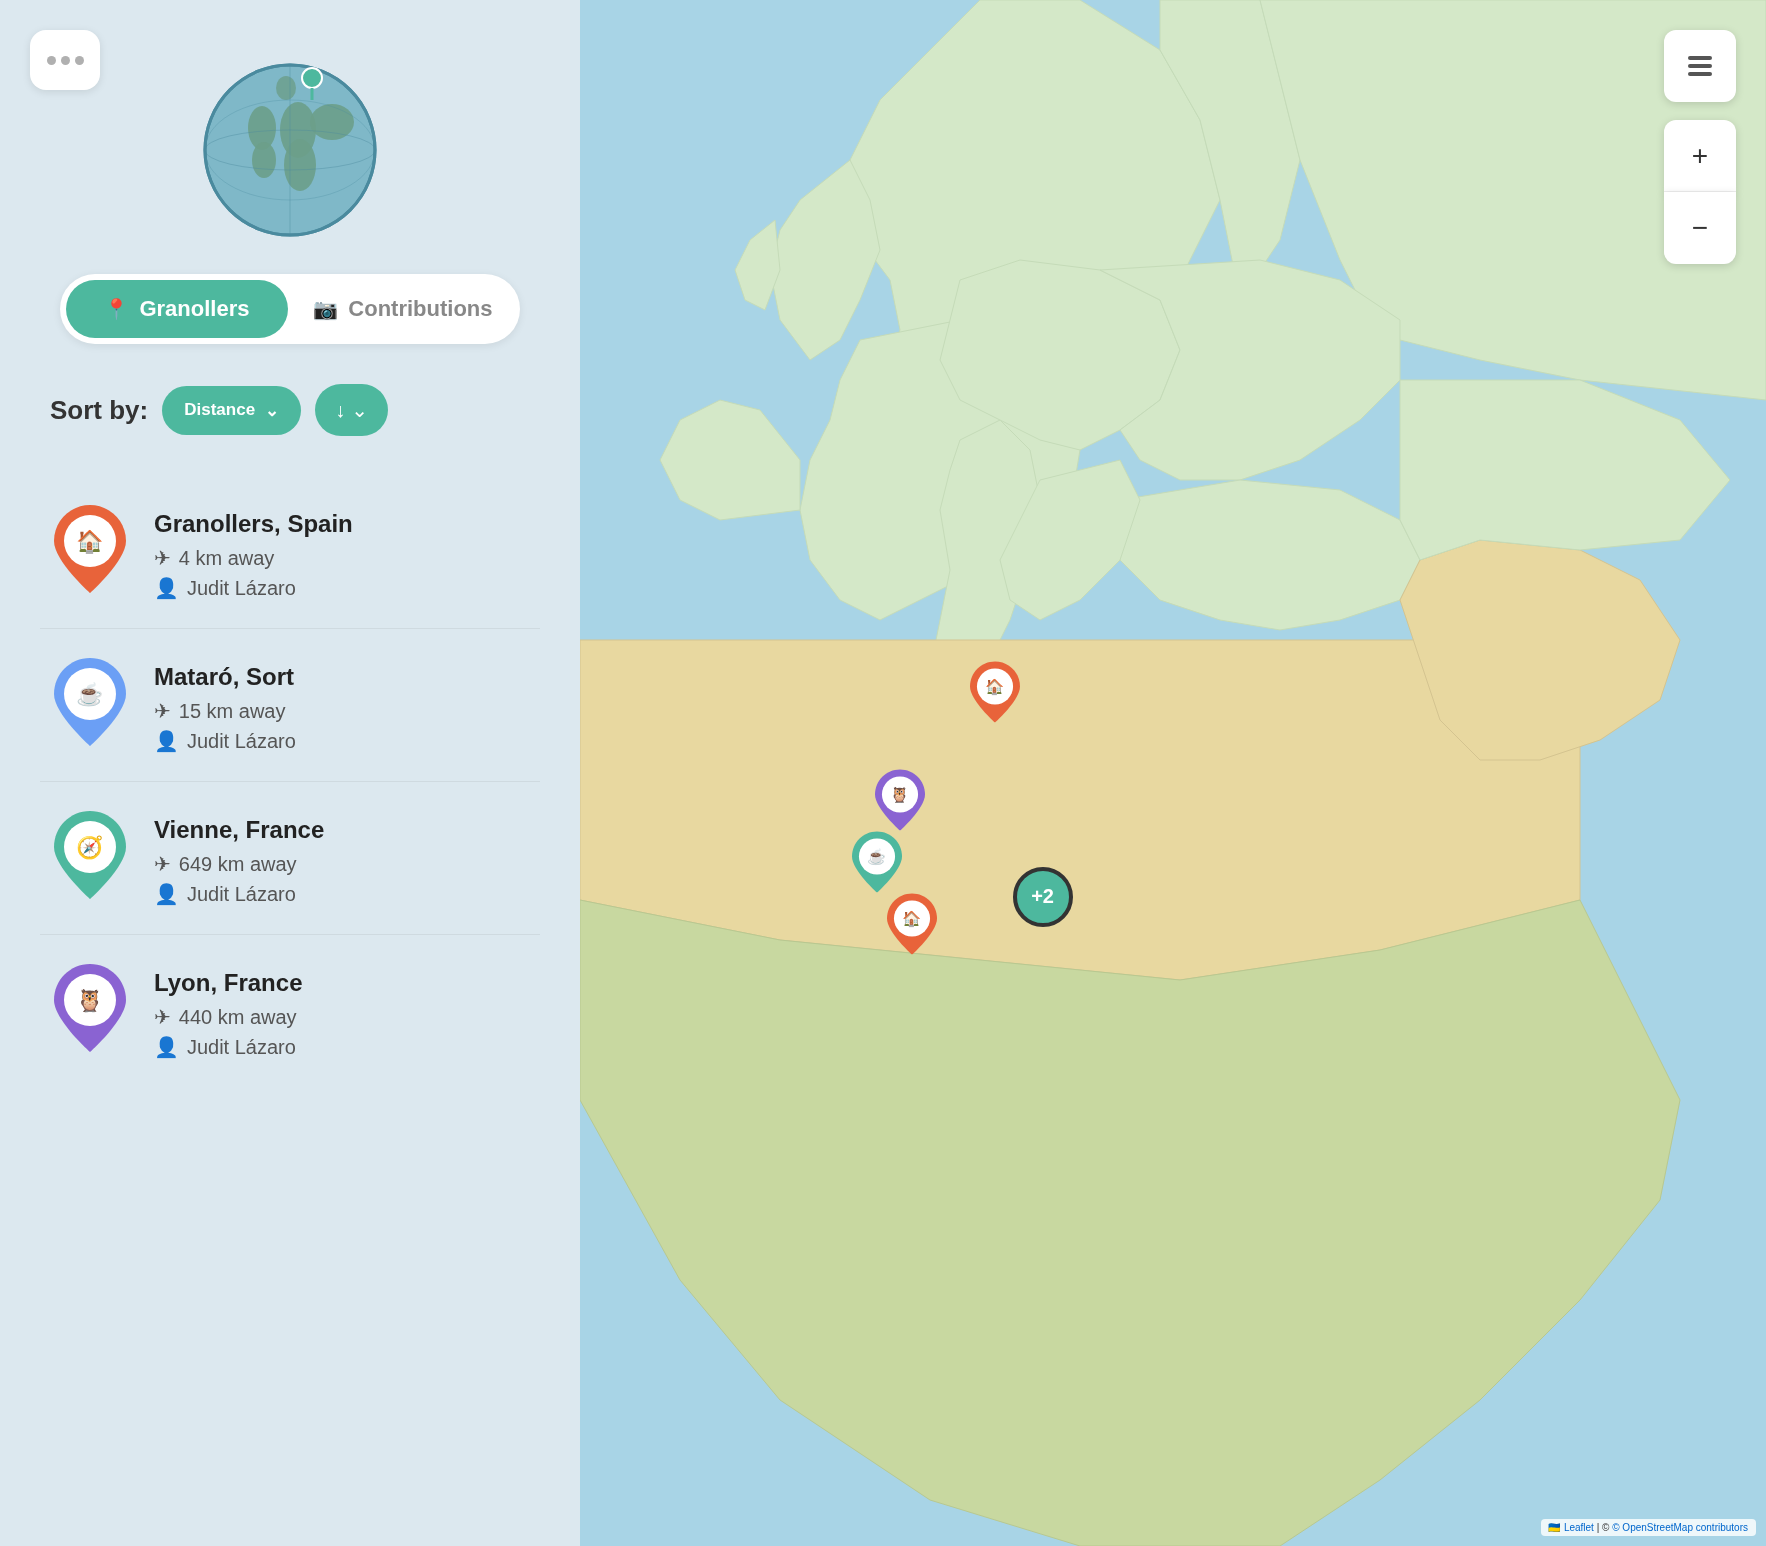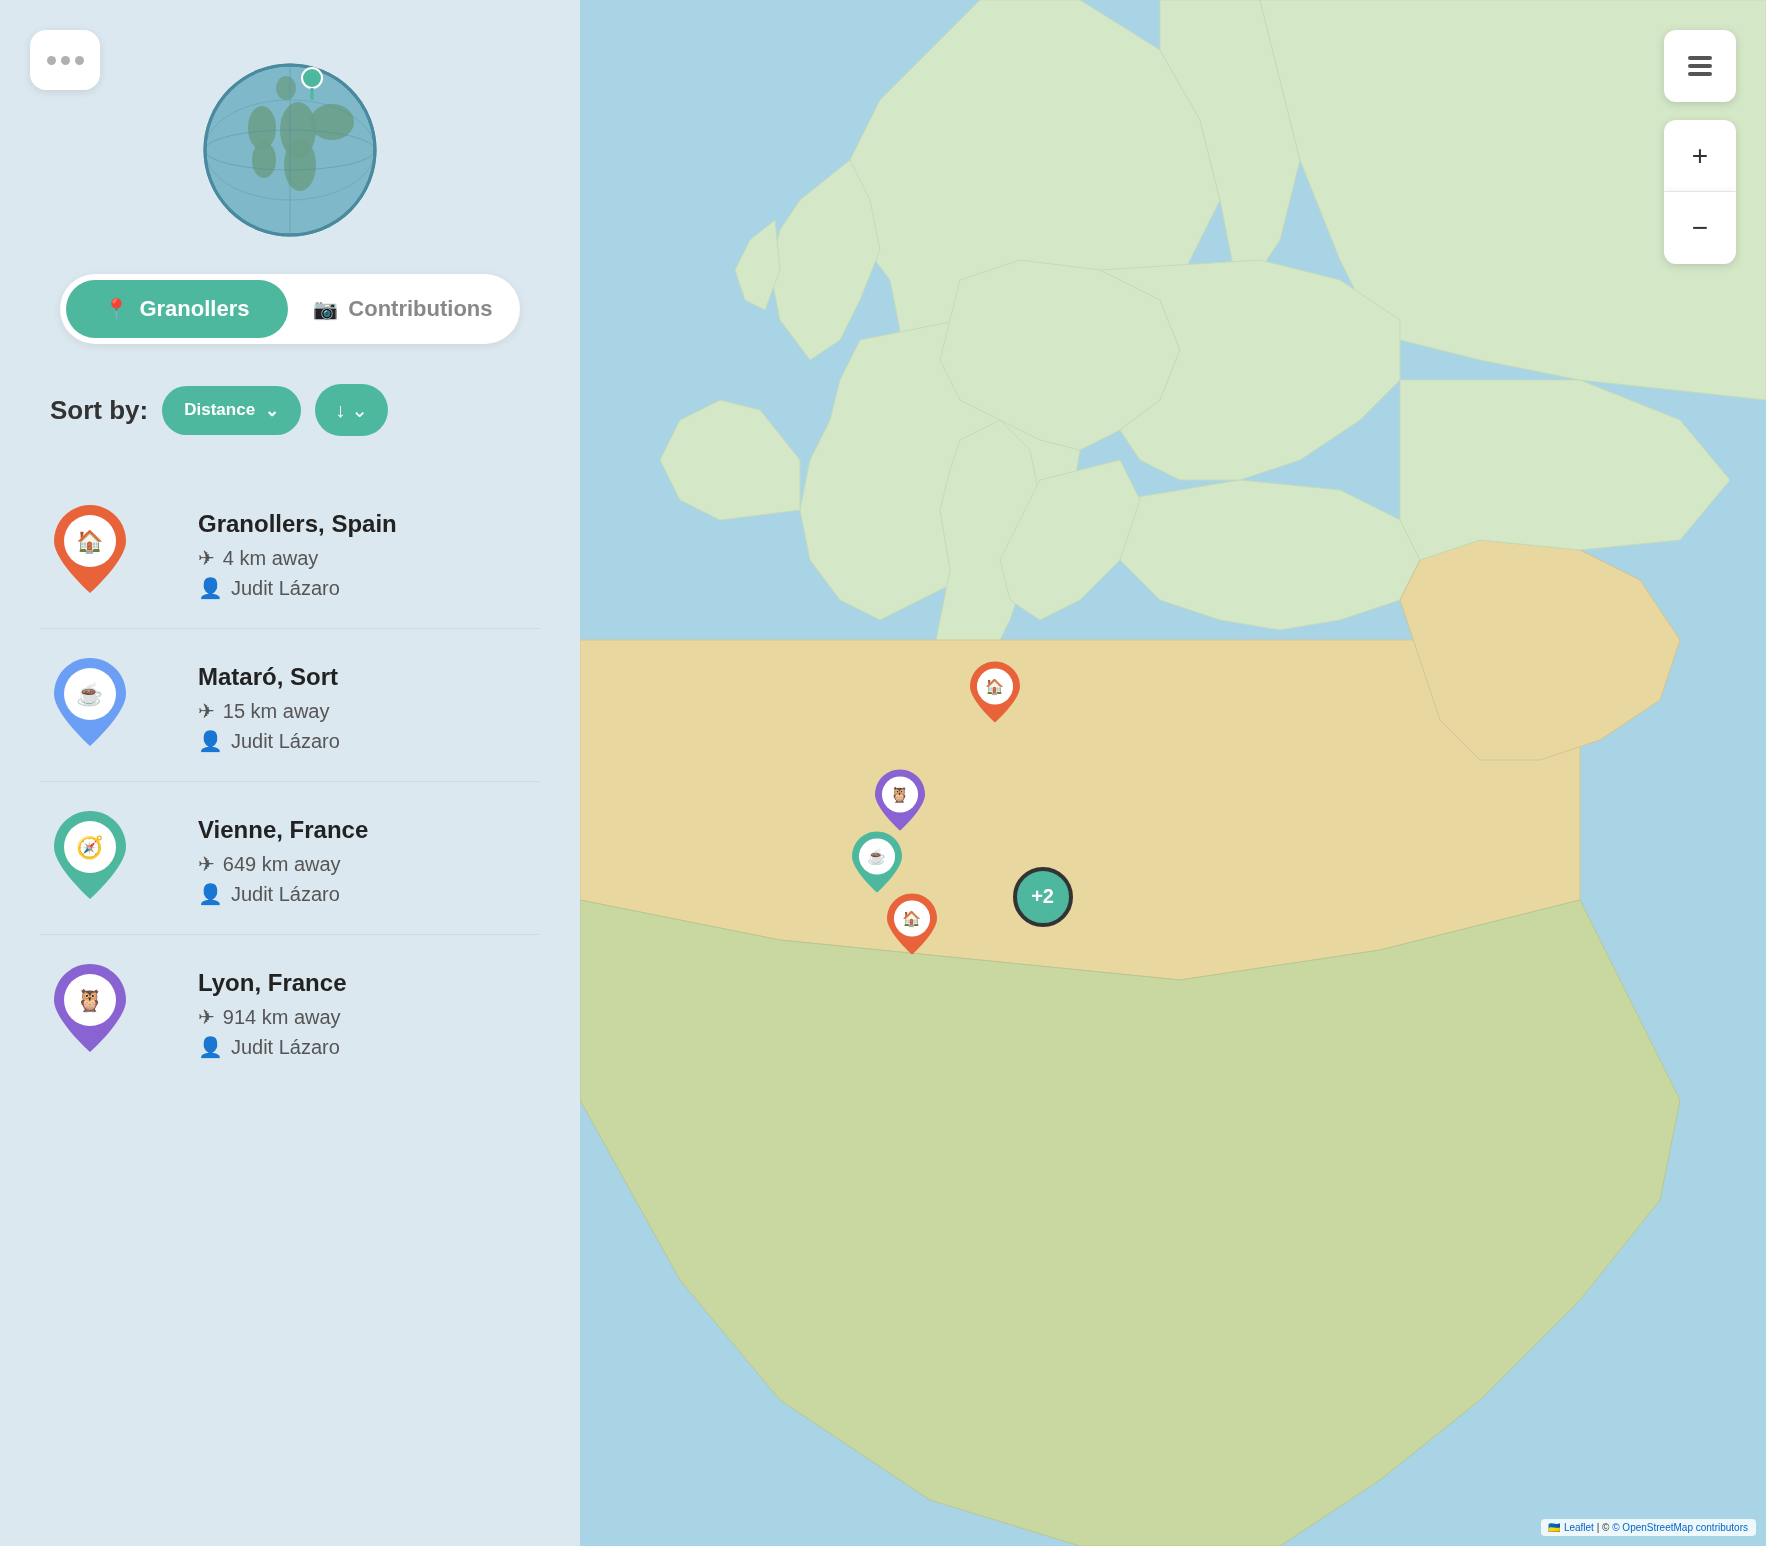--- a/index.html
+++ b/index.html
@@ -163,21 +163,20 @@
       width: 80px;
       min-width: 80px;
       height: 90px;
       display: flex;
       align-items: center;
       justify-content: center;
     }
     .location-info {
       flex: 1;
       padding-top: 6px;
-      margin-left: 44px;
     }
     .location-name {
       font-size: 24px;
       font-weight: 700;
       color: #222;
       margin-bottom: 8px;
     }
     .location-distance {
       font-size: 20px;
       color: #555;
@@ -433,21 +432,21 @@
         <svg class="pin-svg" viewBox="0 0 72 88" xmlns="http://www.w3.org/2000/svg">
           <path d="M36 0 C16.1 0 0 16.1 0 36 C0 56 36 88 36 88 C36 88 72 56 72 36 C72 16.1 55.9 0 36 0Z" fill="#8a63d2"></path>
           <circle cx="36" cy="36" r="26" fill="white"></circle>
           <text x="36" y="44" text-anchor="middle" font-size="22">🦉</text>
         </svg>
       </div>
       <div class="location-info">
         <div class="location-name">Lyon, France</div>
         <div class="location-distance">
           <span>✈</span>
-          <span>914 km away</span>
+          <span>440 km away</span>
         </div>
         <div class="location-user">
           <span>👤</span>
           <span>Judit Lázaro</span>
         </div>
       </div>
     </div>
 
   </div>
 </div>

